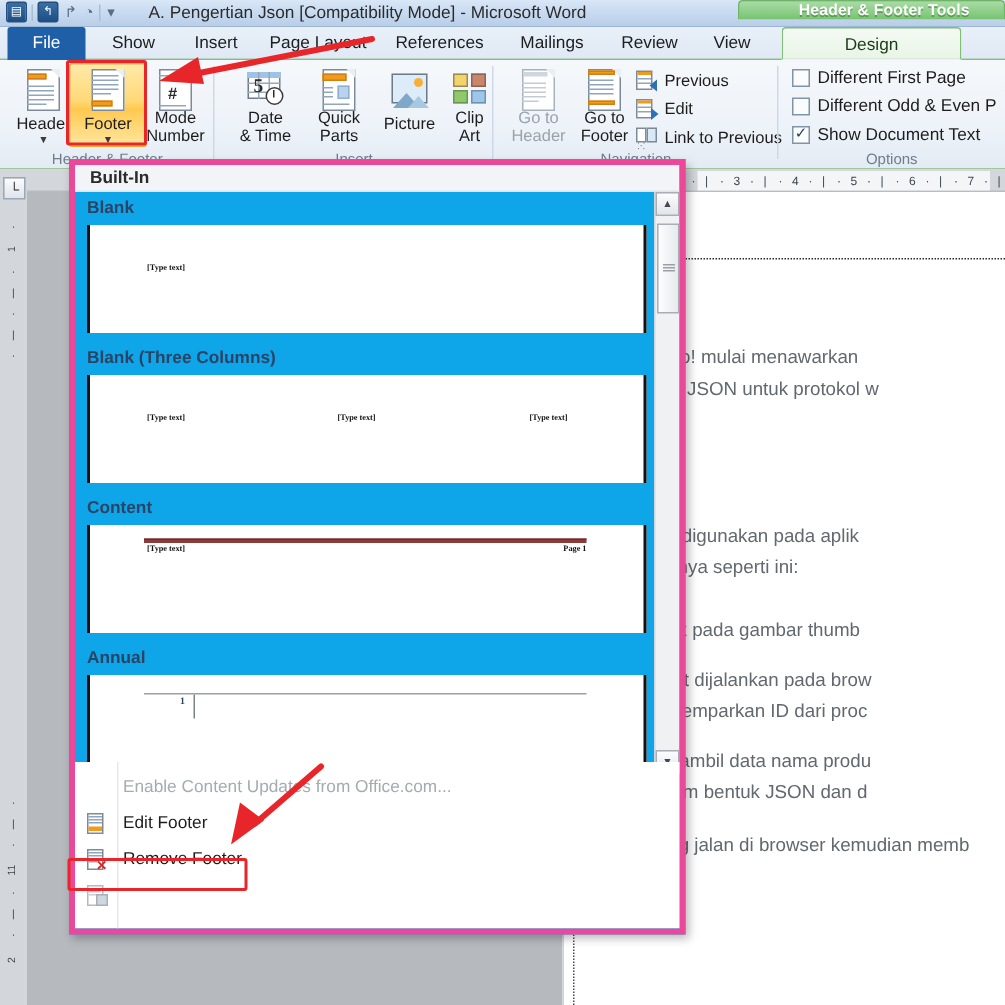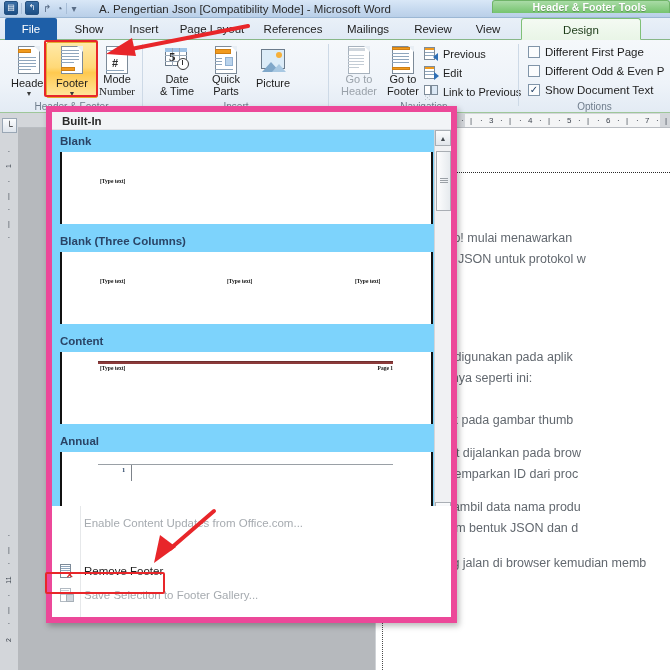--- a/index.html
+++ b/index.html
@@ -177,21 +177,21 @@
   .vbar {
     position:absolute; left:-1px; width:2px; background:#9aa0a8;
   }
   .vdotted{
     position:absolute; width:0; border-left:1px dotted #4a4a4a;
   }
 
   
   .dropdown {
     position:absolute; left:46px; top:106px; width:411px; height:517px;
-    background:#7dd3fc; border:6px solid #ec4899;
+    background:#0ea5e9; border:4px solid #ec4899;
     box-shadow:2px 3px 6px rgba(0,0,0,.28);
     overflow:hidden;
   }
   .dd-head {
     position:absolute; left:0; top:0; width:100%; height:18px;
     background:#f2f4f7; border-bottom:1px solid #e0e3e7;
     font-size:11.5px; font-weight:bold; color:#2b2b2b;
     line-height:18px; padding-left:10px;
   }
   .dd-scroll {
@@ -339,21 +339,21 @@
 
       <div class="bigbtn" style="left:92px; width:50px;">
         <div class="ic">
           <div class="pagebox"></div>
           <div class="ln" style="top:4px; width:18px;"></div>
           <div class="ln" style="top:7px; width:18px;"></div>
           <div style="position:absolute; left:9px; top:12px; font-size:11px; color:#2b2b2b; font-weight:bold; line-height:11px;">#</div>
           <div class="ln" style="top:24px; width:18px;"></div>
         </div>
         <div class="lbl">Mode</div>
-        <div class="lbl" style="margin-top:0;font-family:Liberation Serif, serif;">Number</div>
+        <div class="lbl" style="margin-top:0;">Number</div>
       </div>
 
       <div class="grp-label">Header &amp; Footer</div>
       <div class="grp-sep" style="left:142px;"></div>
     </div>
 
     <div class="grp" style="left:143px; width:186px;">
       <div class="bigbtn" style="left:8px;">
         <div class="ic">
           <div style="position:absolute; left:2px; top:2px; width:22px; height:18px; background:#fff; border:1px solid #6b7b8b;"></div>
@@ -387,20 +387,30 @@
           <div class="ln" style="top:12px; width:7px;"></div>
           <div class="ln" style="top:15px; width:7px;"></div>
           <div class="ln" style="top:18px; width:7px;"></div>
           <div style="position:absolute; left:13px; top:11px; width:8px; height:9px; background:#b9d3ec; border:1px solid #8fb0d2;"></div>
           <div class="ln" style="top:23px; width:18px;"></div>
         </div>
         <div class="lbl">Quick</div>
         <div class="lbl" style="margin-top:0;">Parts</div>
       </div>
 
+      <div class="bigbtn" style="left:150px; width:40px;">
+        <div class="ic">
+          <div style="position:absolute; left:3px; top:3px; width:10px; height:9px; background:#f3d36b; border:1px solid #9a8a50;"></div>
+          <div style="position:absolute; left:15px; top:3px; width:10px; height:9px; background:#c8876a; border:1px solid #8b6350;"></div>
+          <div style="position:absolute; left:3px; top:14px; width:10px; height:9px; background:#8fc96a; border:1px solid #6a9750;"></div>
+          <div style="position:absolute; left:15px; top:14px; width:10px; height:9px; background:#9dc6e8; border:1px solid #6d93b2;"></div>
+        </div>
+        <div class="lbl">Clip</div>
+        <div class="lbl" style="margin-top:0;">Art</div>
+      </div>
 
       <div class="grp-label">Insert</div>
       <div class="grp-sep" style="left:185px;"></div>
     </div>
 
     <div class="grp" style="left:329px; width:190px;">
       <div class="bigbtn" style="left:4px;">
         <div class="ic">
           <div class="pagebox" style="border-color:#a7b2bd;"></div>
           <div style="position:absolute; left:4px; top:2px; width:16px; height:3px; background:#cfd6dd;"></div>
@@ -609,20 +619,32 @@
     </div>
 
     <div class="dd-cmds">
       <div class="cmd-divider"></div>
 
       <div class="cmd disabled" style="top:6px;">
         <div class="gutter"></div>
         <div class="txt">Enable Content Updates from Office.com...</div>
       </div>
 
+      <div class="cmd" style="top:30px;">
+        <div class="gutter">
+          <div class="mico">
+            <div class="p"></div>
+            <div class="l" style="top:2px; width:9px;"></div>
+            <div class="l" style="top:4px; width:9px;"></div>
+            <div class="l" style="top:6px; width:9px;"></div>
+            <div class="ob" style="top:9px; width:9px;"></div>
+          </div>
+        </div>
+        <div class="txt">Edit Footer</div>
+      </div>
 
       <div class="cmd" style="top:54px;">
         <div class="gutter">
           <div class="mico">
             <div class="p"></div>
             <div class="l" style="top:2px; width:9px;"></div>
             <div class="l" style="top:4px; width:9px;"></div>
             <div class="l" style="top:6px; width:9px;"></div>
             <div class="l" style="top:8px; width:6px;"></div>
             <div class="x">✕</div>
@@ -634,21 +656,20 @@
       <div class="cmd disabled" style="top:78px;">
         <div class="gutter">
           <div class="mico">
             <div class="p" style="border-color:#b2bac2;"></div>
             <div class="l" style="top:2px; width:8px; background:#c6ced6;"></div>
             <div class="l" style="top:4px; width:8px; background:#c6ced6;"></div>
             <div class="l" style="top:6px; width:8px; background:#c6ced6;"></div>
             <div style="position:absolute; right:-1px; bottom:0; width:8px; height:8px; background:#cfd6dd; border:1px solid #a7b0b8;"></div>
           </div>
         </div>
-        <div class="txt">Save Selection to Footer Gallery...</div>
       </div>
     </div>
   </div>
 
   <div class="annot-box" style="left:45px; top:572px; width:120px; height:22px;"></div>
 
   <svg class="arrow" style="left:140px; top:505px; width:90px; height:65px;" viewBox="0 0 90 65">
     <path d="M74,6 L30,44" stroke="#e8262a" stroke-width="4" fill="none" stroke-linecap="round"></path>
     <path d="M14,58 L20,30 L36,42 Z" fill="#e8262a"></path>
   </svg>

